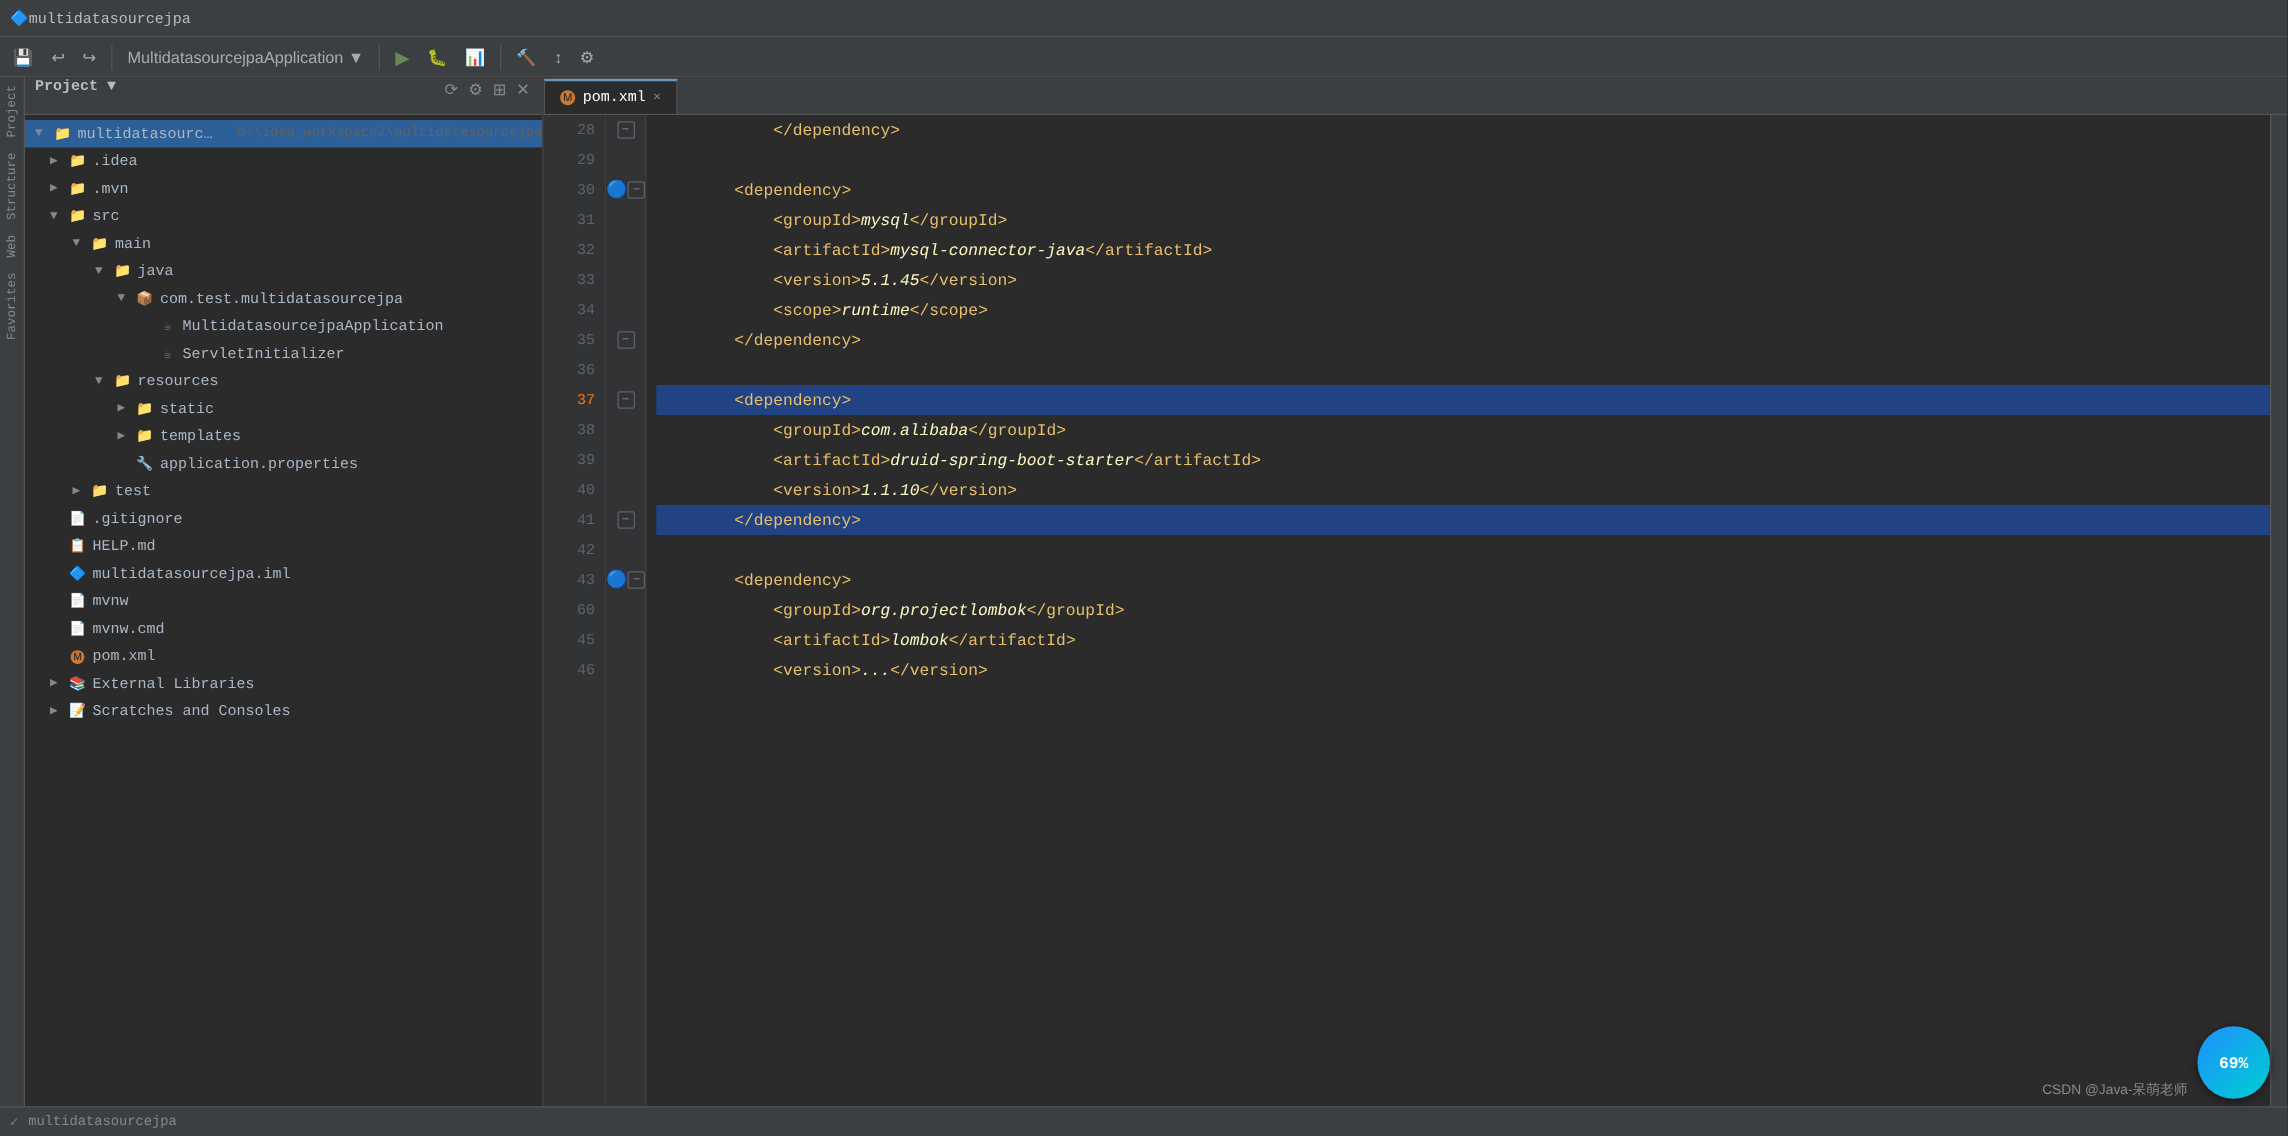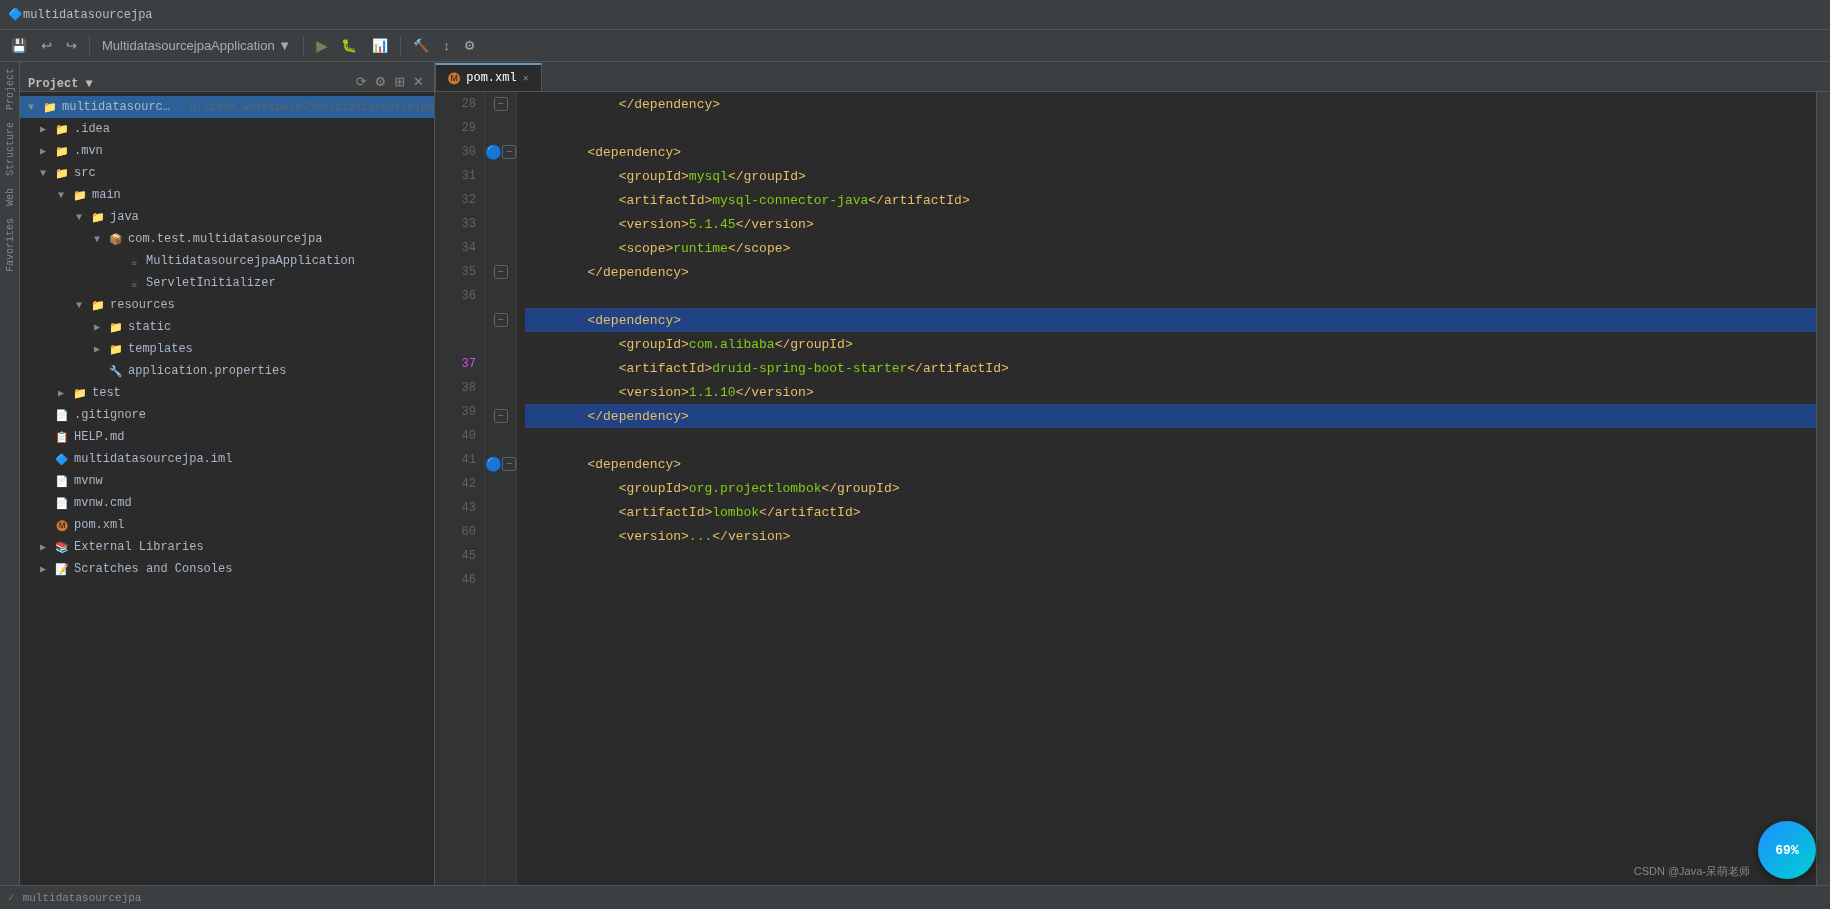--- a/index.html
+++ b/index.html
@@ -64,21 +64,21 @@
       background: #2b2b2b;
       border-right: 1px solid #555;
       display: flex;
       flex-direction: column;
       overflow: hidden;
     }
     #project-header {
       background: #3c3f41;
       height: 30px;
       display: flex;
-      align-items: flex-end;
+      align-items: flex-start;
       padding: 0 8px;
       border-bottom: 1px solid #555;
       gap: 8px;
     }
     .project-header-label {
       color: #bbb;
       font-size: 12px;
       font-weight: bold;
     }
     .project-header-actions {
@@ -196,21 +196,21 @@
       border-right: 1px solid #3d3f41;
       overflow: hidden;
     }
     .line-num {
       display: flex;
       align-items: center;
       justify-content: flex-end;
       height: 24px;
       padding-right: 8px;
     }
-    .line-num.active { color: #d946ef; margin-top: 44px; }
+    .line-num.active { color: #f97316; }
 
     
     #gutter {
       width: 32px;
       background: #313335;
       overflow: hidden;
       border-right: 1px solid #3d3f41;
       position: relative;
     }
     .gutter-line {
@@ -251,21 +251,21 @@
       display: flex;
       align-items: center;
       height: 24px;
       white-space: nowrap;
     }
     .code-line.selected-line {
       background: #214283;
     }
     .xml-tag { color: #e8bf6a; }
     .xml-bracket { color: #e8bf6a; }
-    .xml-text { color: #84cc16; }
+    .xml-text { color: #fef9c3; font-style: italic; }
 
     
     #right-sidebar {
       width: 14px;
       background: #3c3f41;
       border-left: 1px solid #555;
     }
 
     
     #bottom-bar {

